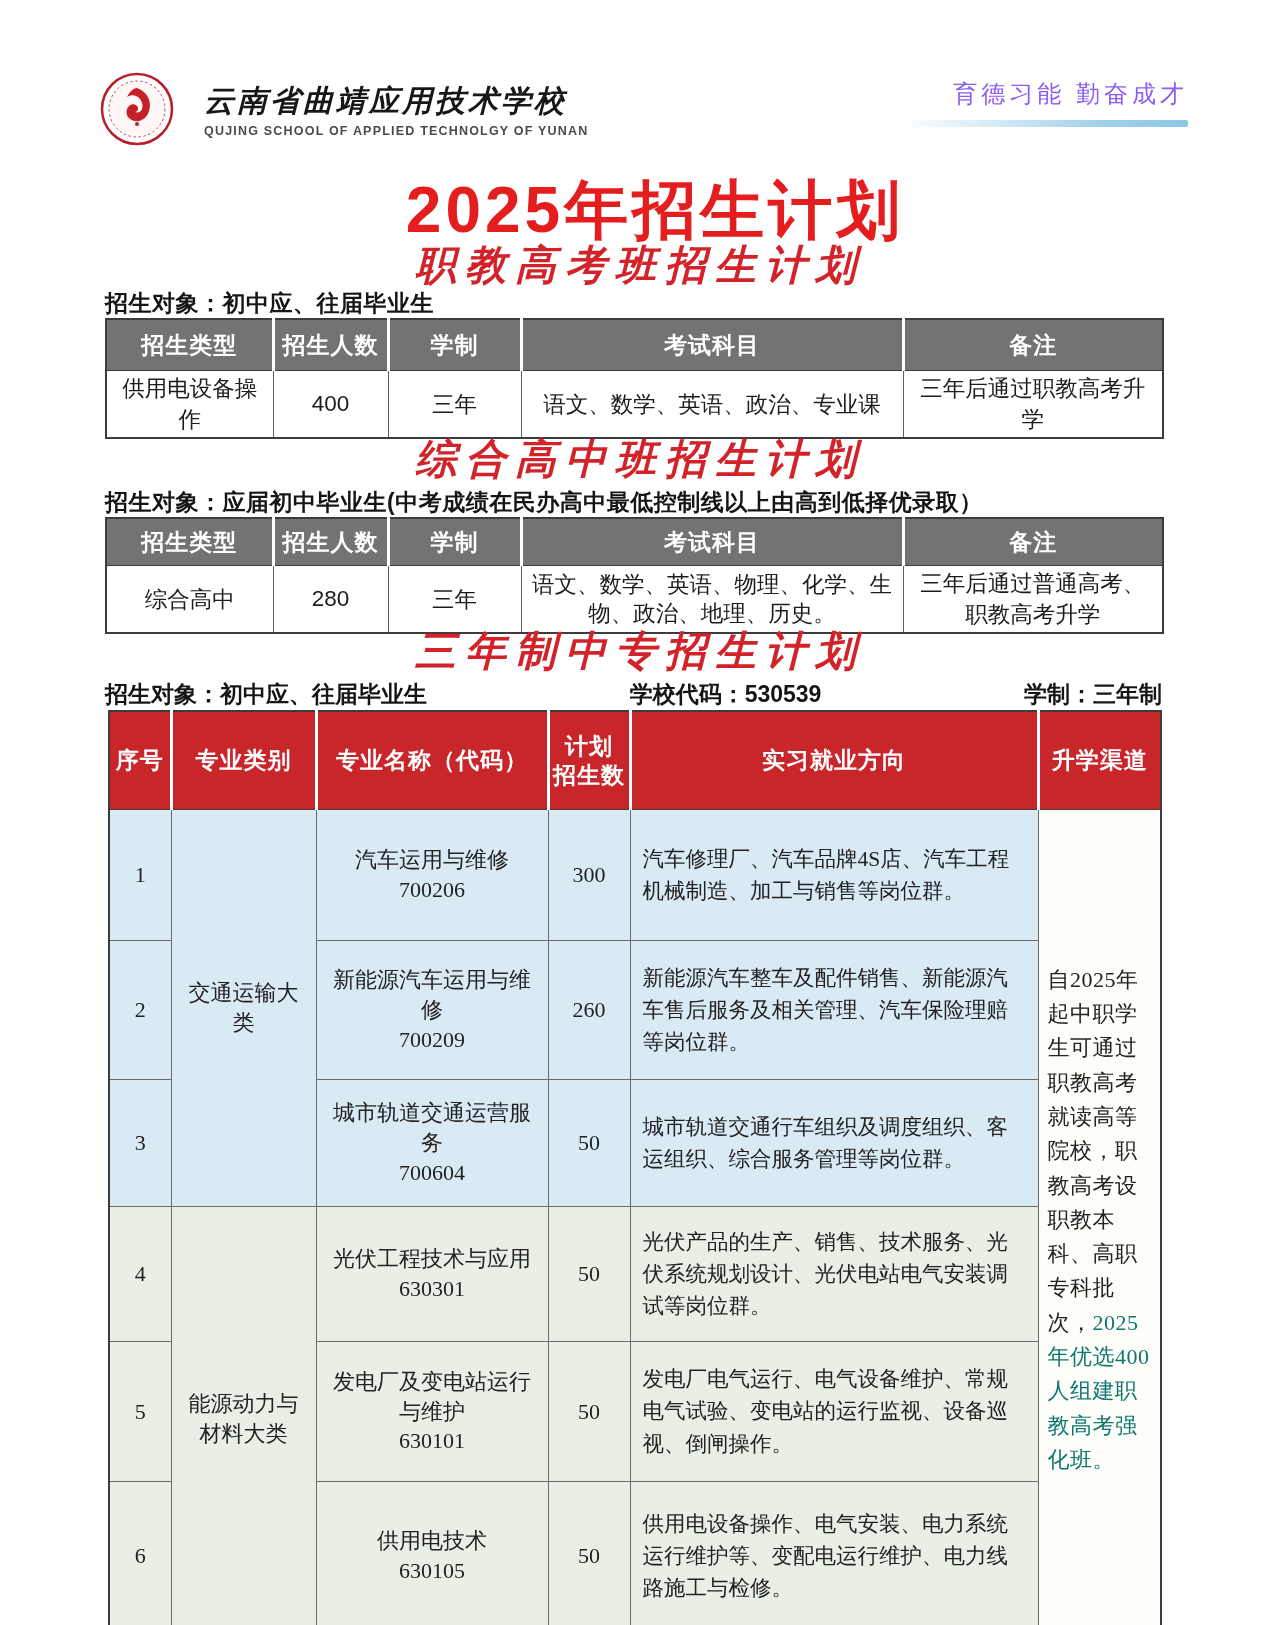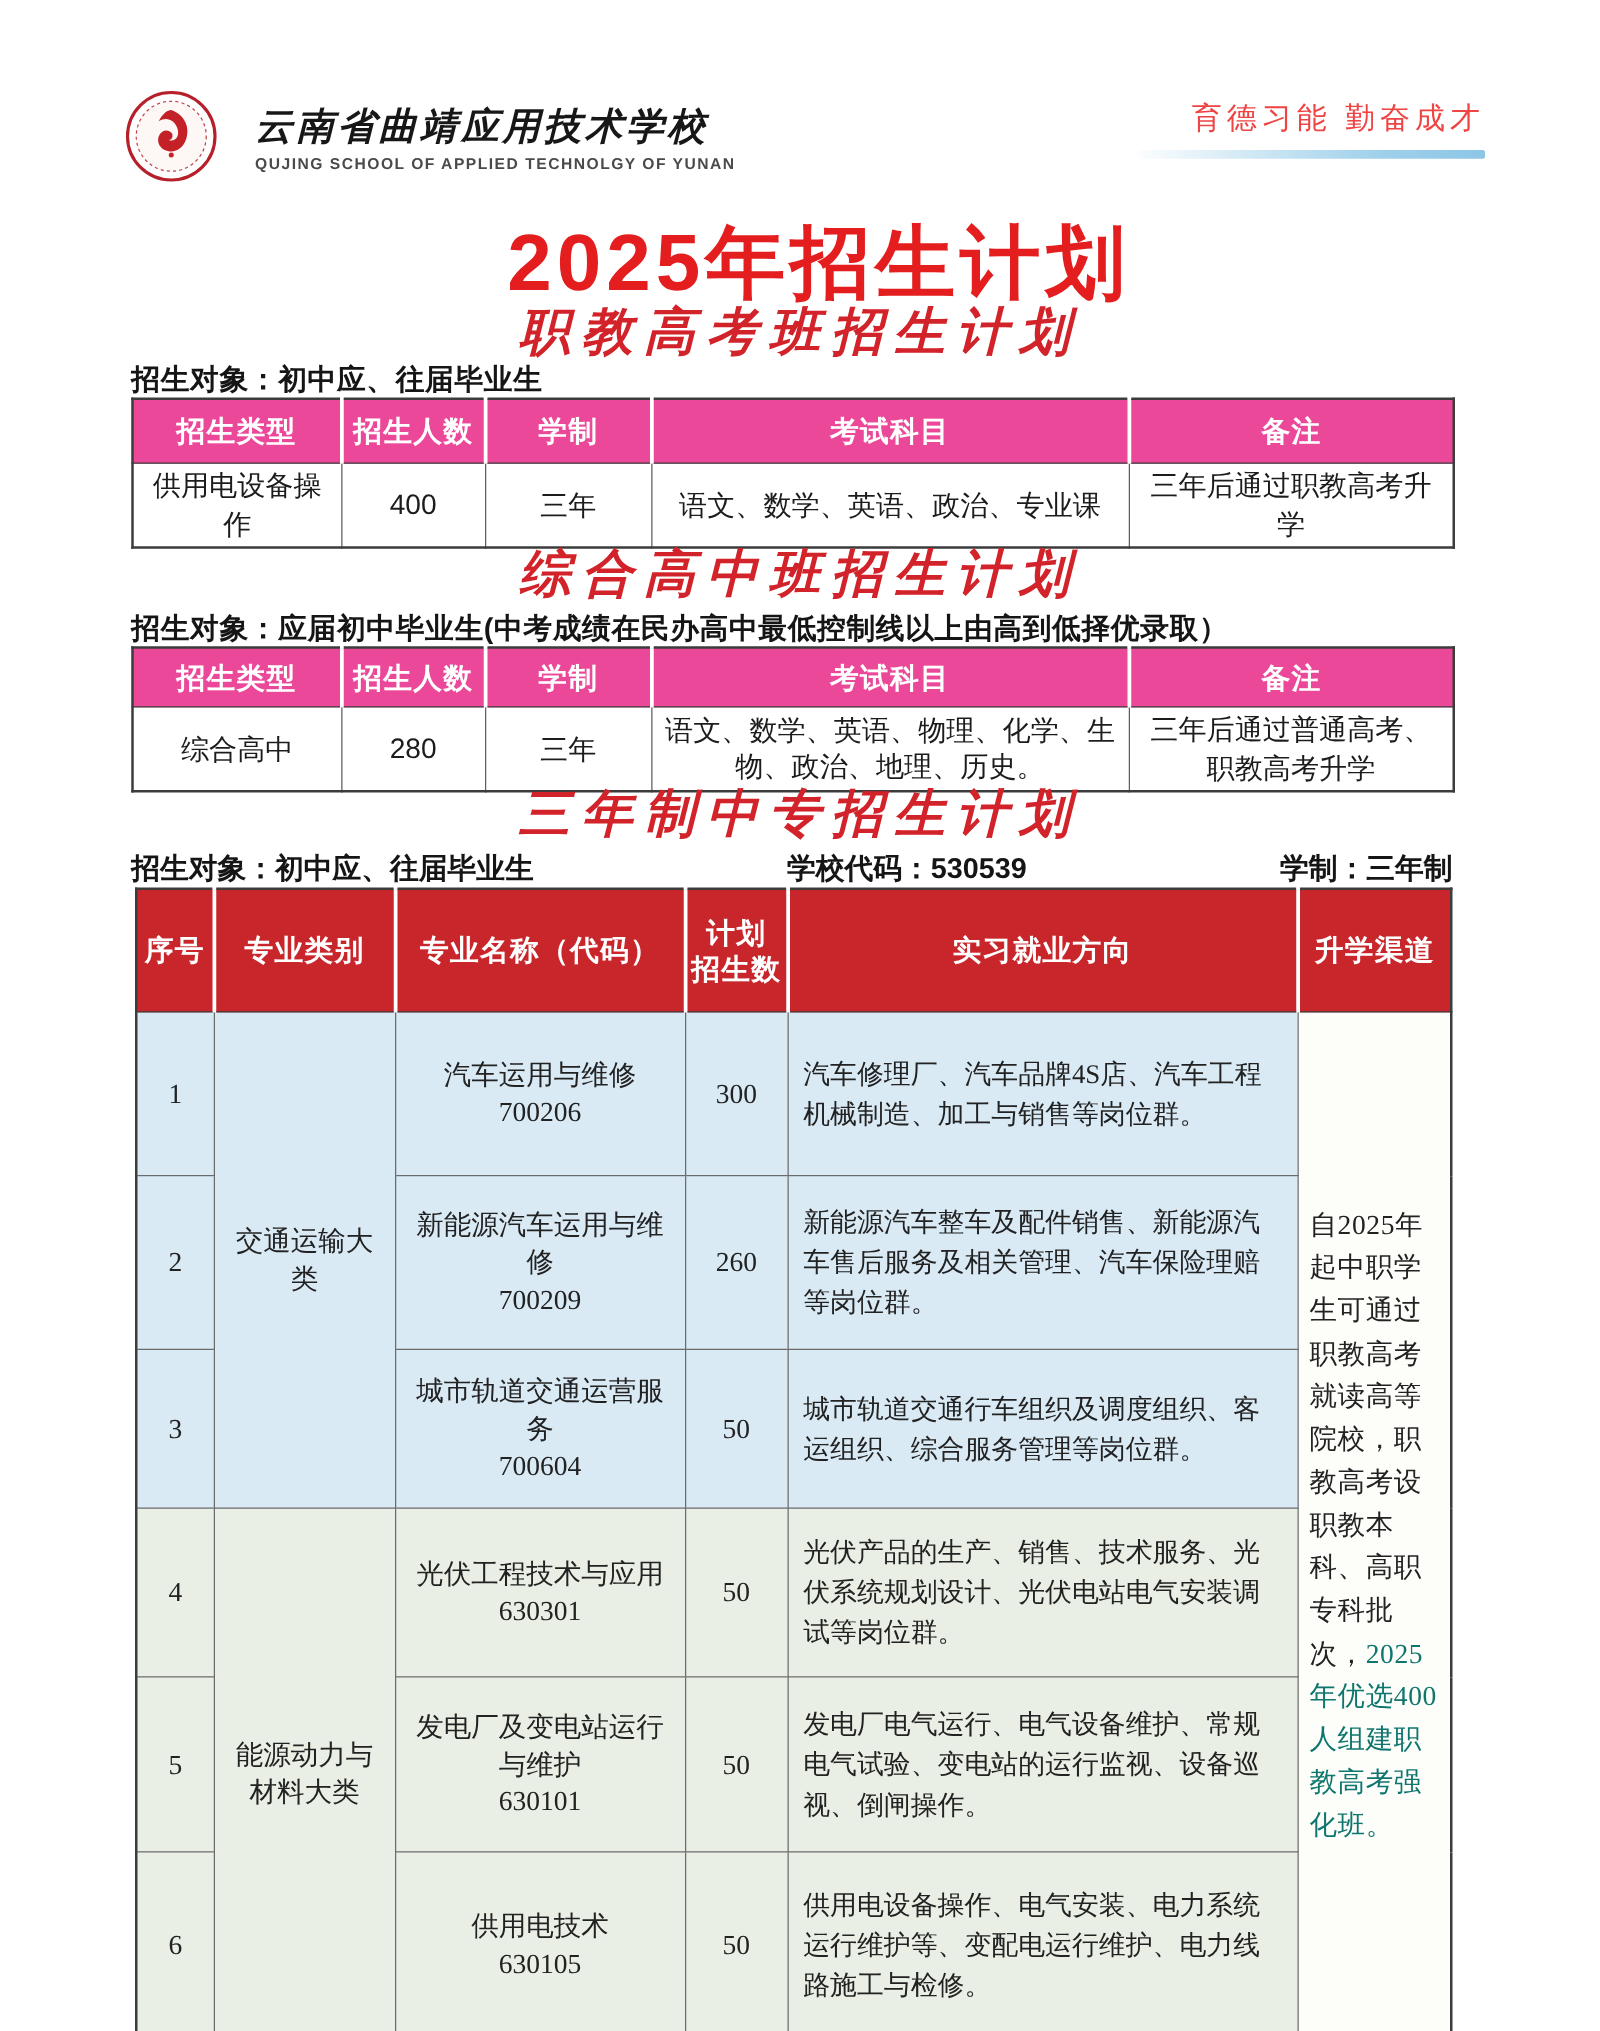--- a/index.html
+++ b/index.html
@@ -23,21 +23,21 @@
   .brand-names{display:flex;flex-direction:column;gap:2px;}
   .school-name{
     font-family:"Liberation Serif", serif;
     font-weight:bold;font-style:italic;
     font-size:30px;color:#171717;letter-spacing:3px;
   }
   .school-name-en{
     font-size:12.5px;color:#4a4a4a;letter-spacing:1.2px;font-weight:bold;
   }
   .slogan-wrap{position:absolute;right:92px;top:6px;width:290px;text-align:right;}
-  .slogan{font-size:24px;color:#ef4444;letter-spacing:4px;}
+  .slogan{font-size:24px;color:#8b5cf6;letter-spacing:4px;}
   .slogan-bar{
     margin-top:10px;height:7px;width:278px;margin-left:auto;
     background:linear-gradient(90deg, rgba(190,224,242,0.05), #9fd0ea 70%, #8cc6e6);
     border-radius:2px;
   }
   
   .main-title{
     position:absolute;left:0;top:152px;width:1280px;margin:15px;
     text-align:center;
     font-size:64px;font-weight:900;color:#e41e1e;letter-spacing:4px;
@@ -65,21 +65,21 @@
   }
   
   table{border-collapse:collapse;}
   .small-table{
     position:absolute;left:105px;width:1057px;table-layout:fixed;
     border:2px solid #3c3c3c;
   }
   .t1{top:318px;}
   .t2{top:517px;}
   .small-table thead th{
-    background:#ec4899;color:#ffffff;font-weight:bold;font-size:23px;
+    background:#737373;color:#ffffff;font-weight:bold;font-size:23px;
     border-left:3px solid #ffffff;border-bottom:1px solid #3c3c3c;
     padding:0;letter-spacing:1px;
   }
   .small-table thead th:first-child{border-left:none;}
   .t1 thead th{height:50px;}
   .t2 thead th{height:46px;}
   .small-table td{
     background:#ffffff;color:#1c1c1c;font-size:22.5px;text-align:center;
     border:1px solid #5f5f5f;padding:2px 6px;
   }

